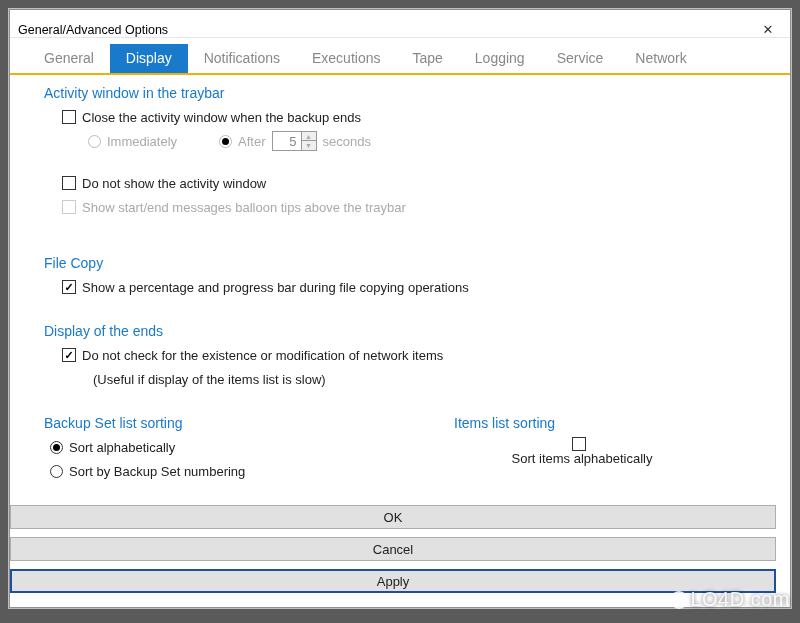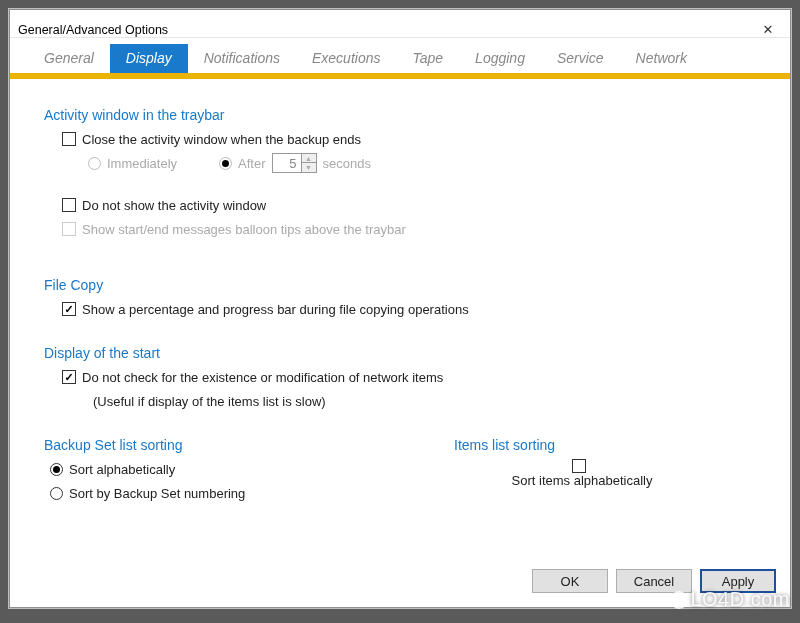--- a/index.html
+++ b/index.html
@@ -53,38 +53,37 @@
     justify-content: center;
     font-size: 13px;
     color: #333;
     cursor: pointer;
   }
   .tabs {
     display: flex;
     align-items: stretch;
     padding: 6px 10px 0 18px;
     gap: 0;
-    border-bottom: 6px solid #eab308;
-    background: #fff;
-    font-style: italic;
+    border-bottom: 2px solid #eab308;
+    background: #fff;
   }
   .tab {
     padding: 6px 16px 7px 16px;
     color: #888;
     font-size: 14px;
     cursor: pointer;
     white-space: nowrap;
   }
   .tab.active {
     background: #1979ca;
     color: #fff;
   }
   .content {
     flex: 1;
-    padding: 28px 28px 10px 34px;
+    padding: 10px 28px 10px 34px;
     color: #222;
     overflow: auto;
   }
   .section-title {
     color: #1979ca;
     font-size: 14px;
     margin-bottom: 6px;
     margin-top: 0;
     font-weight: 500;
   }
@@ -158,20 +157,21 @@
     display: flex;
     gap: 40px;
   }
   .two-col .col { flex: 0 0 auto; min-width: 250px; }
   .buttonbar {
     display: flex;
     justify-content: flex-end;
     gap: 8px;
     padding: 8px 14px 14px 0;
     border-top: 0;
+    flex-direction: column;
   }
   .btn {
     min-width: 76px;
     height: 24px;
     background: #e1e1e1;
     border: 1px solid #adadad;
     font-size: 13px;
     display: flex;
     align-items: center;
     justify-content: center;
@@ -262,21 +262,21 @@
 
       <div class="section" style="margin-top:38px;">
         <div class="section-title">File Copy</div>
         <div class="row">
           <span class="checkbox checked"></span>
           <span>Show a percentage and progress bar during file copying operations</span>
         </div>
       </div>
 
       <div class="section">
-        <div class="section-title">Display of the start</div>
+        <div class="section-title">Display of the ends</div>
         <div class="row">
           <span class="checkbox checked"></span>
           <span>Do not check for the existence or modification of network items</span>
         </div>
         <div class="row" style="margin-left:49px;">
           <span>(Useful if display of the items list is slow)</span>
         </div>
       </div>
 
       <div class="two-col">

